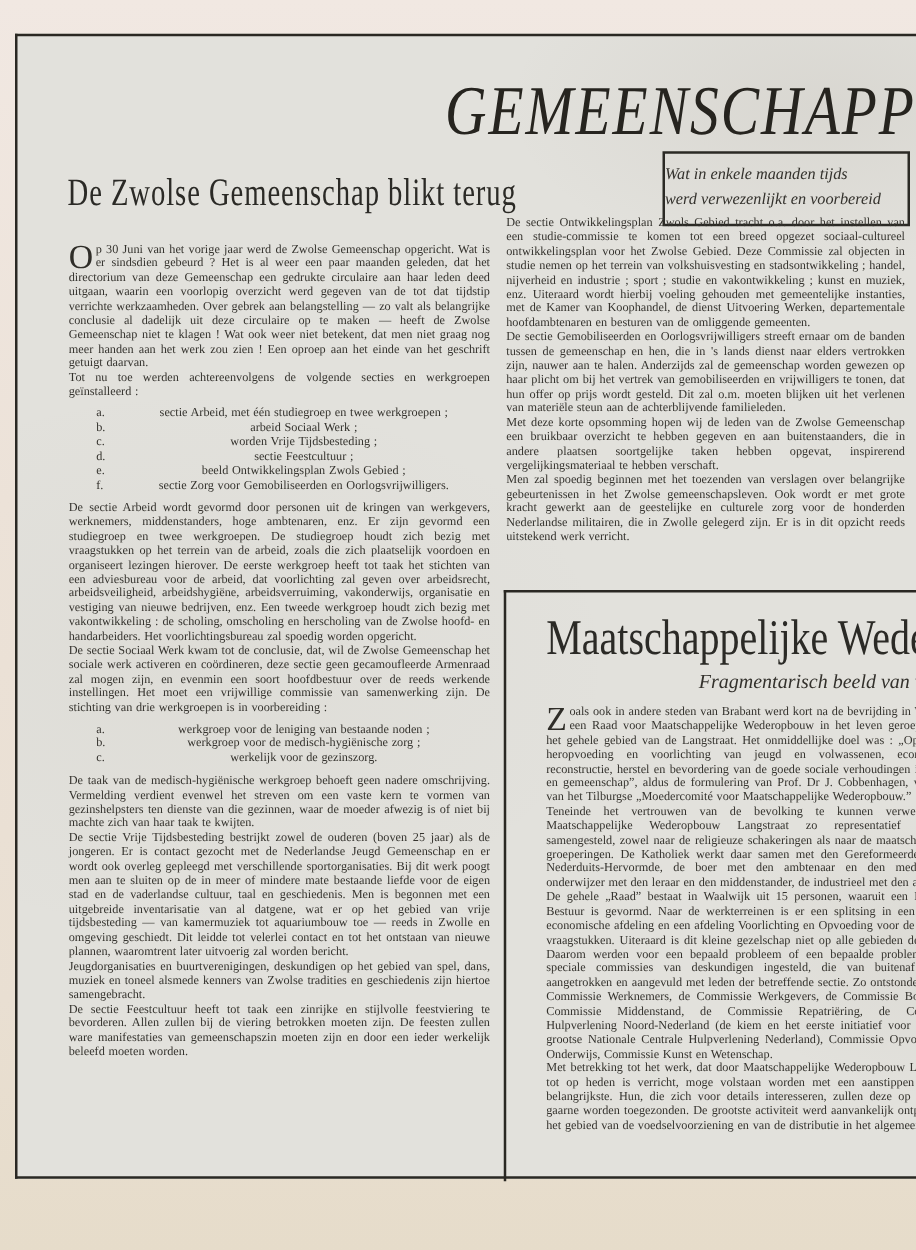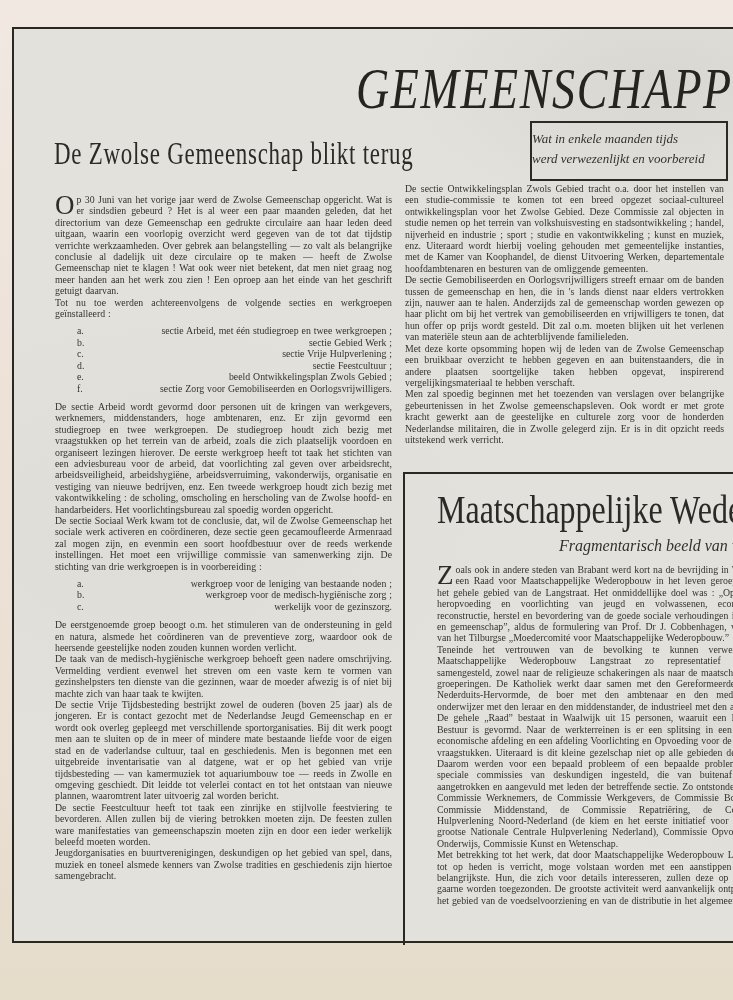--- a/index.html
+++ b/index.html
@@ -35,30 +35,30 @@
   .a1-title{
     position:absolute;left:40px;top:104px;width:520px;
     font-size:31px;line-height:42px;color:#2b2a26;white-space:nowrap;
     transform:scaleX(.74);transform-origin:left top;letter-spacing:1px;
   }
   .col{
     position:absolute;font-size:9.8px;line-height:11.4px;color:#35332e;
     text-align:justify;word-spacing:.5px;
   }
   .col-left{left:41px;top:165px;width:337px;}
-  .col-right{left:391px;top:154px;width:319px;}
+  .col-right{left:391px;top:144px;width:319px;}
   .para{margin:0;}
   .dropcap{
     float:left;font-size:27px;line-height:22px;height:22px;
     margin:0 2px 0 0;color:#2f2d28;
   }
   .slist{margin:6px 0 7px 0;}
   .li{display:flex;margin-left:22px;}
   .li .m{flex:none;width:17px;}
-  .li .t{flex:1;text-align:right;font-family:Liberation Serif, serif;}
+  .li .t{flex:1;text-align:center;font-family:Liberation Serif, serif;}
   .box2{
     position:absolute;left:389px;top:443px;width:392px;height:473px;
     box-sizing:border-box;border-top:2px solid #2a2823;border-left:2px solid #2a2823;
     padding:12px 0 0 32px;overflow:hidden;
   }
   .a2-title{
     font-size:40px;line-height:48px;color:#2b2a26;white-space:nowrap;
     transform:scaleX(.8);transform-origin:left top;margin:0;font-weight:normal;
   }
   .a2-subtitle{
@@ -87,25 +87,25 @@
   <div class="col col-left">
     <p class="para"><span class="dropcap">O</span><span>p 30 Juni van het vorige jaar werd de Zwolse Gemeenschap opgericht. Wat is er sindsdien gebeurd ? Het is al weer een paar maanden geleden, dat het directorium van deze Gemeenschap een gedrukte circulaire aan haar leden deed uitgaan, waarin een voorlopig overzicht werd gegeven van de tot dat tijdstip verrichte werkzaamheden. Over gebrek aan belangstelling — zo valt als belangrijke conclusie al dadelijk uit deze circulaire op te maken — heeft de Zwolse Gemeenschap niet te klagen ! Wat ook weer niet betekent, dat men niet graag nog meer handen aan het werk zou zien ! Een oproep aan het einde van het geschrift getuigt daarvan.</span></p>
     <p class="para">Tot nu toe werden achtereenvolgens de volgende secties en werkgroepen geïnstalleerd :</p>
     <div class="slist">
       <div class="li">
           <span class="m">a.</span>
           <span class="t">sectie Arbeid, met één studiegroep en twee werkgroepen ;</span>
         </div>
       <div class="li">
           <span class="m">b.</span>
-          <span class="t">sectie Gebied Werk ;</span>
+          <span class="t">arbeid Sociaal Werk ;</span>
         </div>
       <div class="li">
           <span class="m">c.</span>
-          <span class="t">sectie Vrije Hulpverlening ;</span>
+          <span class="t">worden Vrije Tijdsbesteding ;</span>
         </div>
       <div class="li">
           <span class="m">d.</span>
           <span class="t">sectie Feestcultuur ;</span>
         </div>
       <div class="li">
           <span class="m">e.</span>
           <span class="t">beeld Ontwikkelingsplan Zwols Gebied ;</span>
         </div>
       <div class="li">
@@ -122,25 +122,24 @@
         </div>
       <div class="li">
           <span class="m">b.</span>
           <span class="t">werkgroep voor de medisch-hygiënische zorg ;</span>
         </div>
       <div class="li">
           <span class="m">c.</span>
           <span class="t">werkelijk voor de gezinszorg.</span>
         </div>
     </div>
-    <p class="para">De eerstgenoemde groep beoogt o.m. het stimuleren van de ondersteuning in geld en natura, alsmede het coördineren van de preventieve zorg, waardoor ook de heersende geestelijke noden zouden kunnen worden verlicht.</p>
     <p class="para">De taak van de medisch-hygiënische werkgroep behoeft geen nadere omschrijving. Vermelding verdient evenwel het streven om een vaste kern te vormen van gezinshelpsters ten dienste van die gezinnen, waar de moeder afwezig is of niet bij machte zich van haar taak te kwijten.</p>
     <p class="para">De sectie Vrije Tijdsbesteding bestrijkt zowel de ouderen (boven 25 jaar) als de jongeren. Er is contact gezocht met de Nederlandse Jeugd Gemeenschap en er wordt ook overleg gepleegd met verschillende sportorganisaties. Bij dit werk poogt men aan te sluiten op de in meer of mindere mate bestaande liefde voor de eigen stad en de vaderlandse cultuur, taal en geschiedenis. Men is begonnen met een uitgebreide inventarisatie van al datgene, wat er op het gebied van vrije tijdsbesteding — van kamermuziek tot aquariumbouw toe — reeds in Zwolle en omgeving geschiedt. Dit leidde tot velerlei contact en tot het ontstaan van nieuwe plannen, waaromtrent later uitvoerig zal worden bericht.</p>
+    <p class="para">Jeugdorganisaties en buurtverenigingen, deskundigen op het gebied van spel, dans, muziek en toneel alsmede kenners van Zwolse tradities en geschiedenis zijn hiertoe samengebracht.</p>
     <p class="para">De sectie Feestcultuur heeft tot taak een zinrijke en stijlvolle feestviering te bevorderen. Allen zullen bij de viering betrokken moeten zijn. De feesten zullen ware manifestaties van gemeenschapszin moeten zijn en door een ieder werkelijk beleefd moeten worden.</p>
-    <p class="para">Jeugdorganisaties en buurtverenigingen, deskundigen op het gebied van spel, dans, muziek en toneel alsmede kenners van Zwolse tradities en geschiedenis zijn hiertoe samengebracht.</p>
   </div>
 
   <div class="col col-right">
     <p class="para">De sectie Ontwikkelingsplan Zwols Gebied tracht o.a. door het instellen van een studie-commissie te komen tot een breed opgezet sociaal-cultureel ontwikkelingsplan voor het Zwolse Gebied. Deze Commissie zal objecten in studie nemen op het terrein van volkshuisvesting en stadsontwikkeling ; handel, nijverheid en industrie ; sport ; studie en vakontwikkeling ; kunst en muziek, enz. Uiteraard wordt hierbij voeling gehouden met gemeentelijke instanties, met de Kamer van Koophandel, de dienst Uitvoering Werken, departementale hoofdambtenaren en besturen van de omliggende gemeenten.</p>
     <p class="para">De sectie Gemobiliseerden en Oorlogsvrijwilligers streeft ernaar om de banden tussen de gemeenschap en hen, die in 's lands dienst naar elders vertrokken zijn, nauwer aan te halen. Anderzijds zal de gemeenschap worden gewezen op haar plicht om bij het vertrek van gemobiliseerden en vrijwilligers te tonen, dat hun offer op prijs wordt gesteld. Dit zal o.m. moeten blijken uit het verlenen van materiële steun aan de achterblijvende familieleden.</p>
     <p class="para">Met deze korte opsomming hopen wij de leden van de Zwolse Gemeenschap een bruikbaar overzicht te hebben gegeven en aan buitenstaanders, die in andere plaatsen soortgelijke taken hebben opgevat, inspirerend vergelijkingsmateriaal te hebben verschaft.</p>
     <p class="para">Men zal spoedig beginnen met het toezenden van verslagen over belangrijke gebeurtenissen in het Zwolse gemeenschapsleven. Ook wordt er met grote kracht gewerkt aan de geestelijke en culturele zorg voor de honderden Nederlandse militairen, die in Zwolle gelegerd zijn. Er is in dit opzicht reeds uitstekend werk verricht.</p>
   </div>
 
   <div class="box2">

